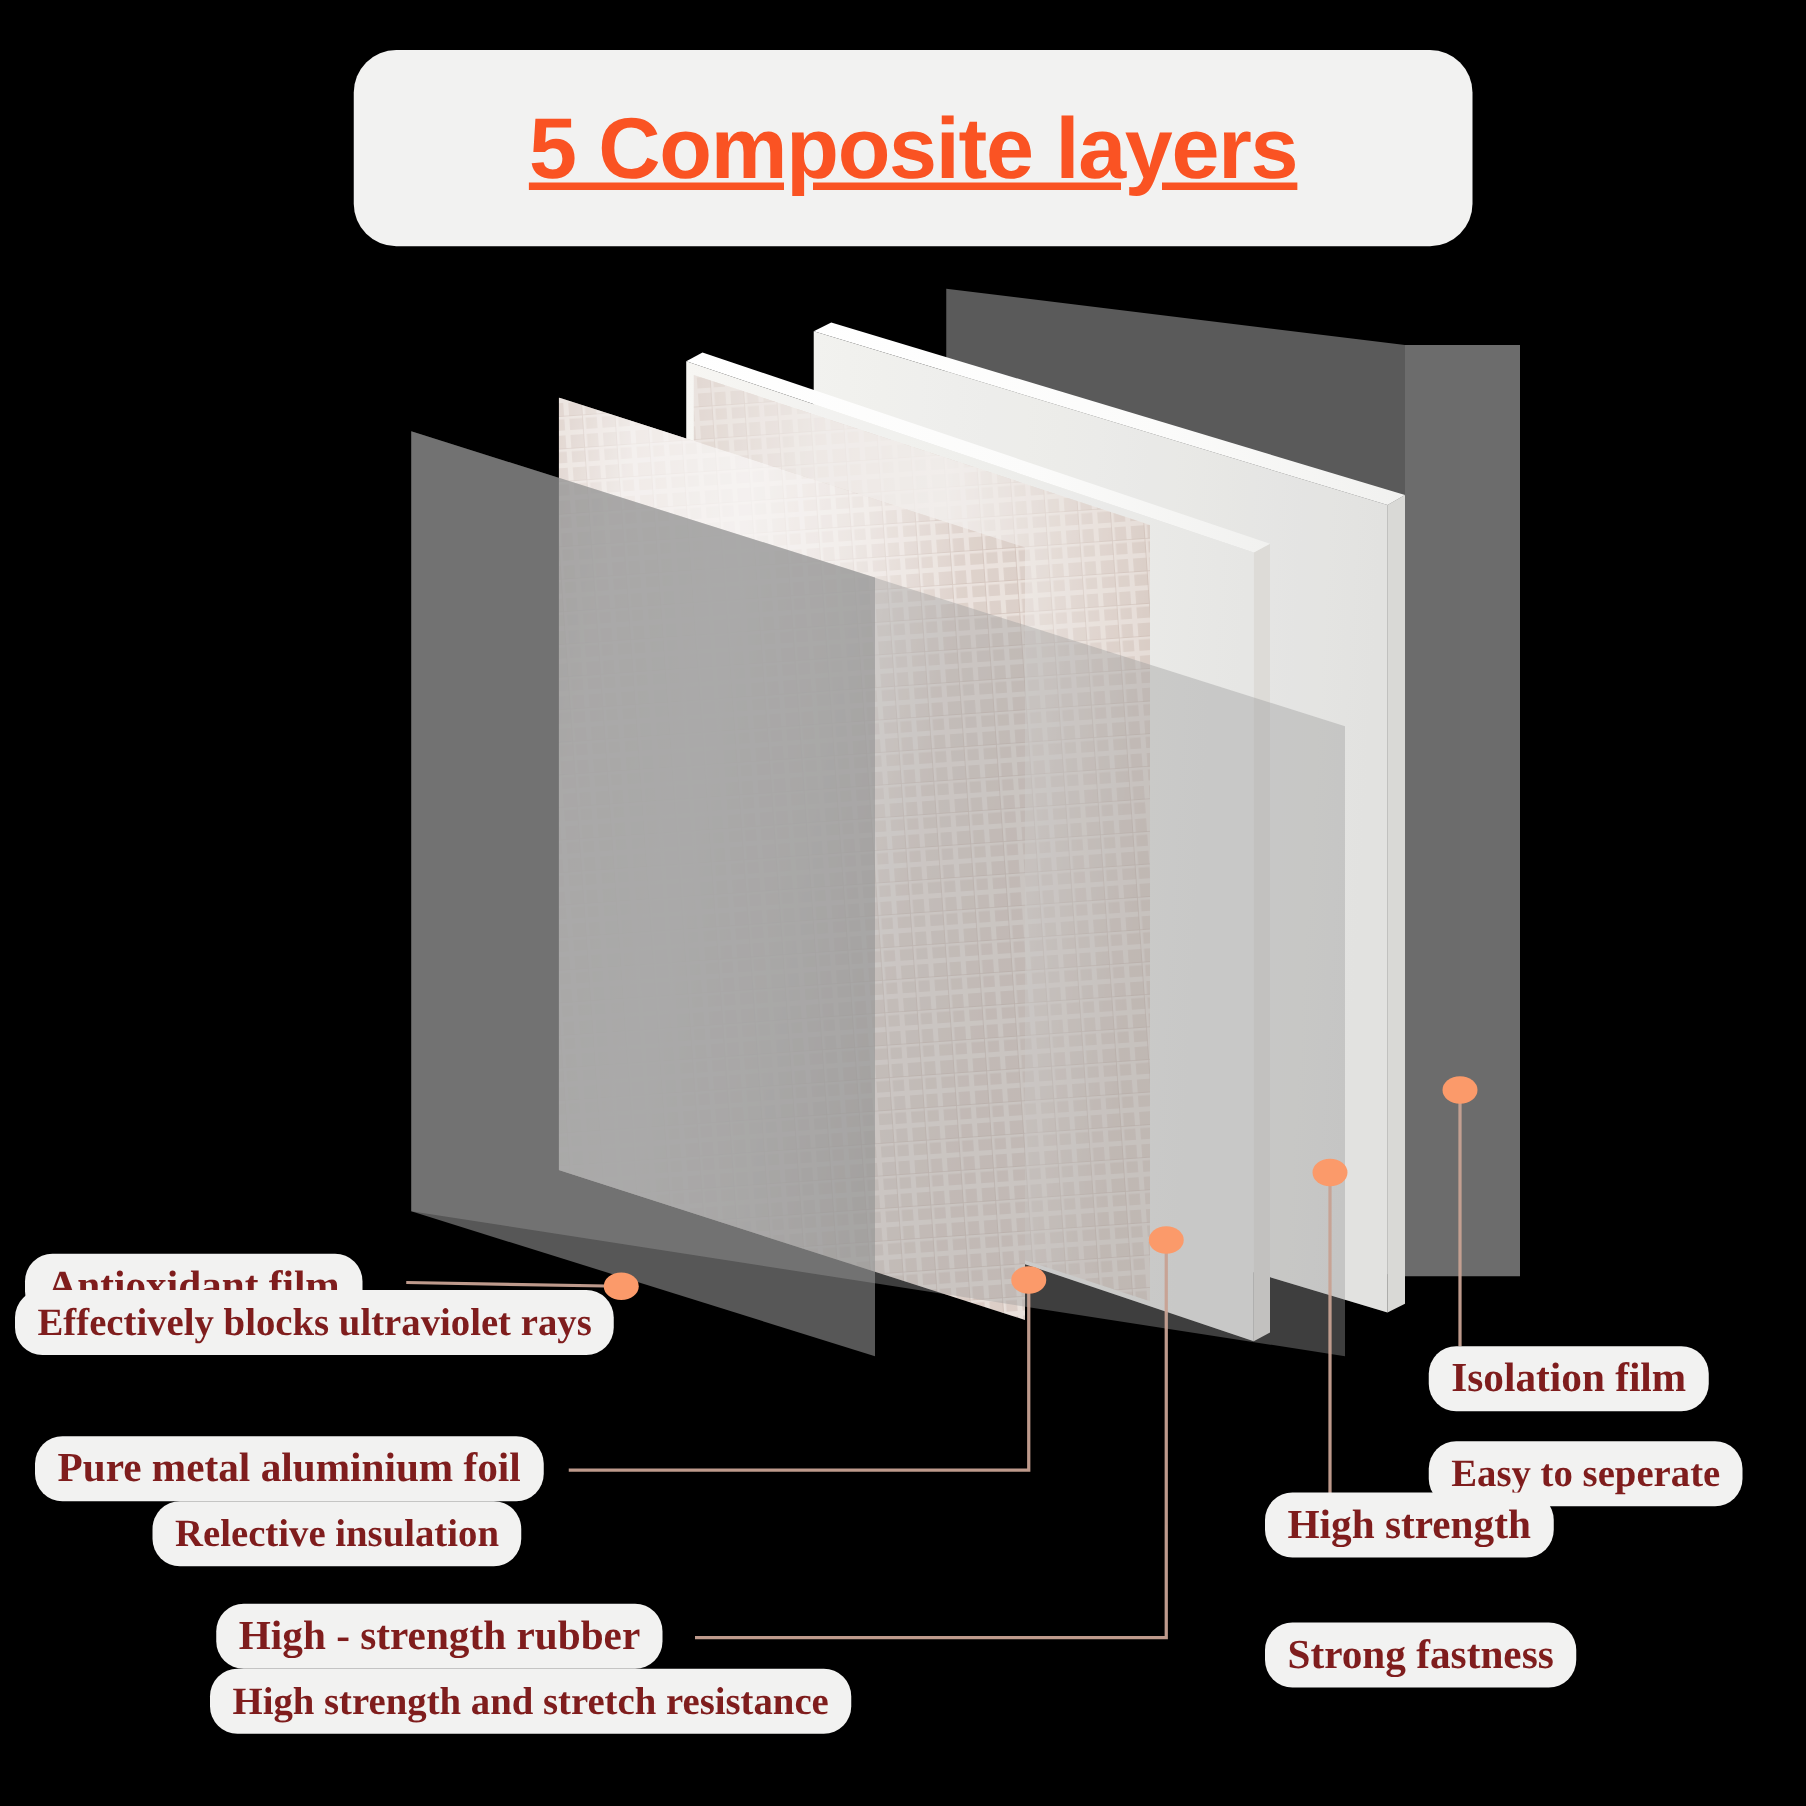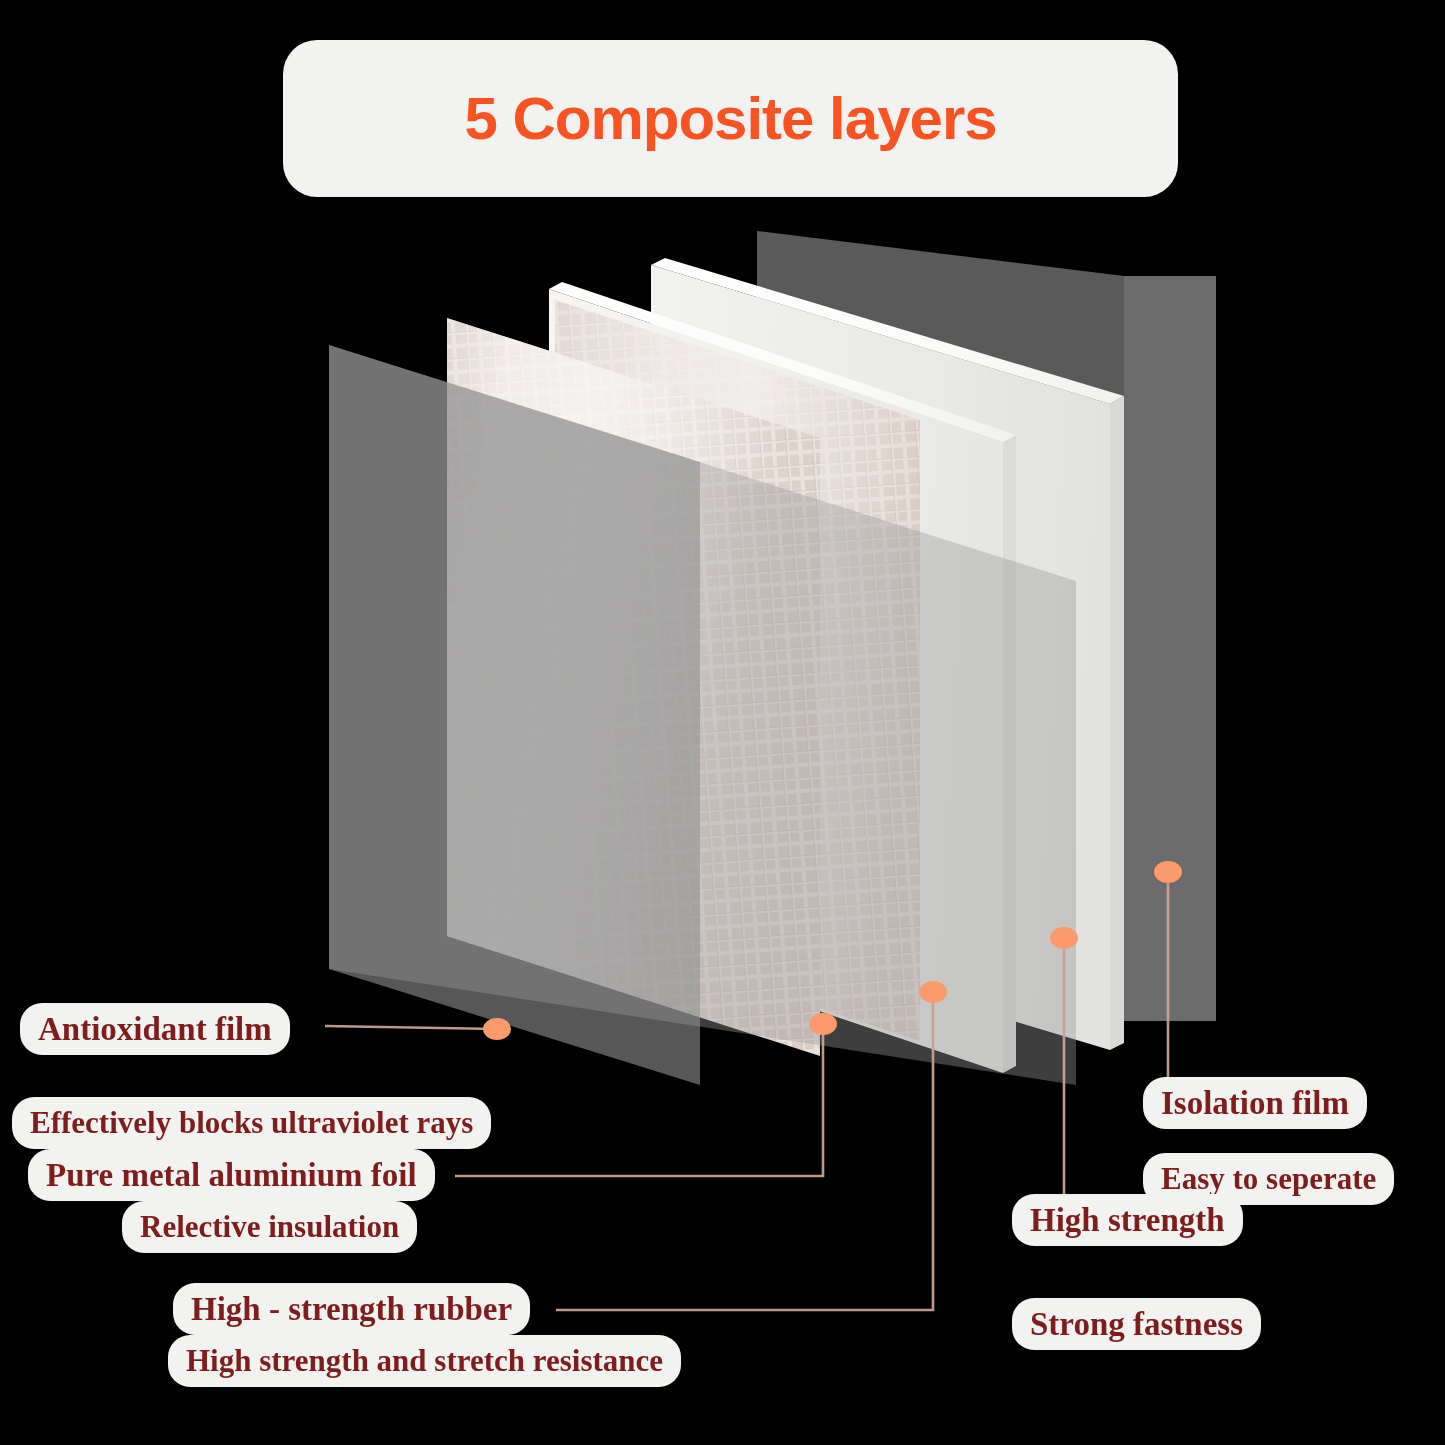--- a/index.html
+++ b/index.html
@@ -24,26 +24,27 @@
     width: 895px;
     height: 157px;
     background: #f2f2f1;
     border-radius: 34px;
     display: flex;
     align-items: center;
     justify-content: center;
   }
   #title-text {
     color: #fa5323;
-    font-size: 60px;
+    font-size: 69px;
     font-weight: 700;
     letter-spacing: -1px;
     line-height: 1;
     white-space: nowrap;
     font-family: "Liberation Sans", sans-serif;
+    text-decoration: underline;
   }
 
   
   #diagram {
     position: absolute;
     left: 0;
     top: 0;
     width: 1445px;
     height: 1445px;
     pointer-events: none;
@@ -193,21 +194,21 @@
       <ellipse cx="823" cy="1024" rx="14" ry="11" fill="#fb9a6a"></ellipse>
       <ellipse cx="933" cy="992" rx="14" ry="11" fill="#fb9a6a"></ellipse>
       <ellipse cx="1064" cy="938" rx="14" ry="11" fill="#fb9a6a"></ellipse>
       <ellipse cx="1168" cy="872" rx="14" ry="11" fill="#fb9a6a"></ellipse>
     </g>
   </svg>
 
   <div class="lbl lead" style="left:20px;  top:1003px; border-radius:22px;">
     <span>Antioxidant film</span>
   </div>
-  <div class="lbl sub" style="left:12px;  top:1097px;">
+  <div class="lbl sub" style="left:12px;  top:1032px;">
     <span>Effectively blocks ultraviolet rays</span>
   </div>
 
   <div class="lbl lead" style="left:28px;  top:1149px;">
     <span>Pure metal aluminium foil</span>
   </div>
   <div class="lbl sub" style="left:122px; top:1201px;">
     <span>Relective insulation</span>
   </div>
 

